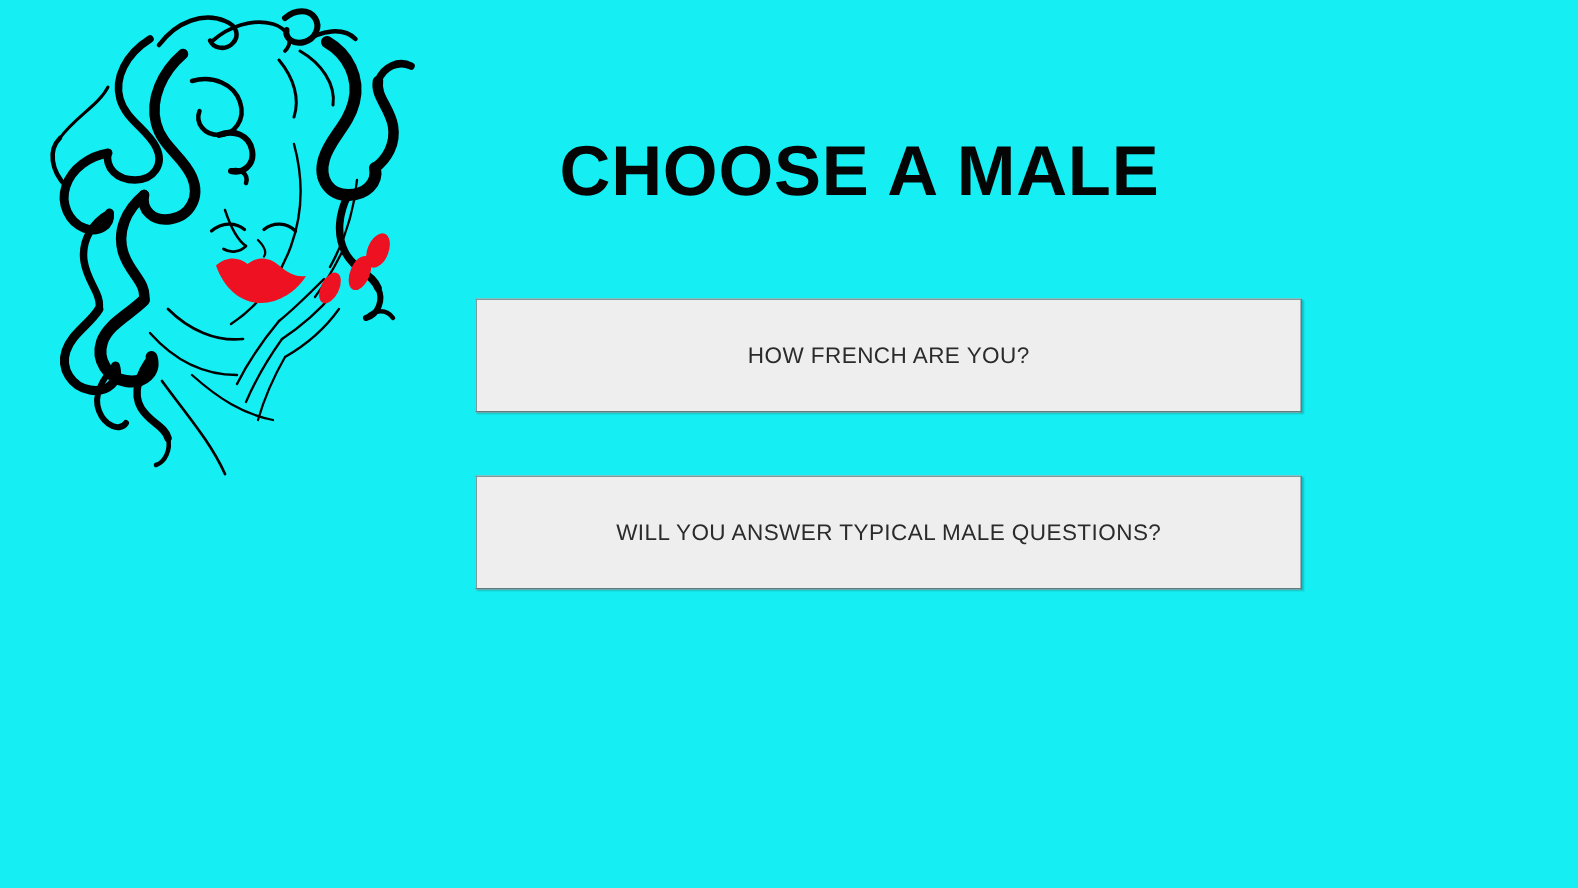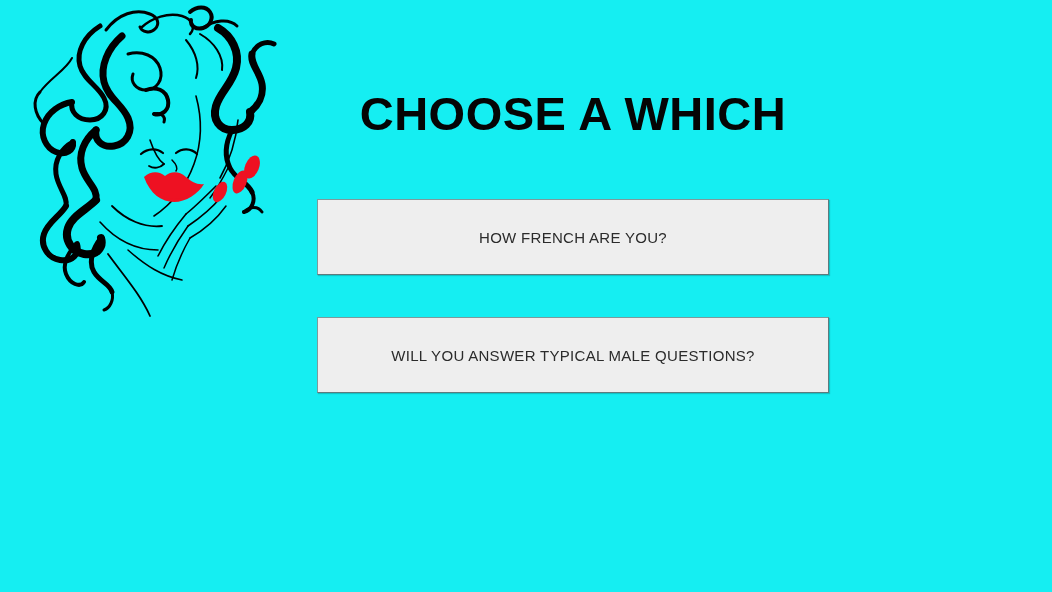--- a/index.html
+++ b/index.html
@@ -46,21 +46,21 @@
     white-space: nowrap;
   }
   #test-list {
     position: absolute;
     left: 317px;
     top: 199px;
     width: 512px;
   }
   .test-button {
     box-sizing: border-box;
-    width: 512px;
+    width: 551px;
     height: 76px;
     margin-bottom: 42px;
     background: #EEEEEE;
     border: 1px solid #6e8b8d;
     border-top-color: #7d9a9c;
     border-left-color: #7d9a9c;
     border-right-color: #5e7b7e;
     border-bottom-color: #5e7b7e;
     box-shadow: 1px 1px 1px rgba(0,0,0,0.18);
     display: flex;
@@ -167,21 +167,21 @@
 
       <g>
         <ellipse cx="252" cy="167" rx="7" ry="12" transform="rotate(22 252 167)" fill="#EE1122"></ellipse>
         <ellipse cx="240" cy="182" rx="6.5" ry="12" transform="rotate(22 240 182)" fill="#EE1122"></ellipse>
         <ellipse cx="220" cy="192" rx="6" ry="11" transform="rotate(26 220 192)" fill="#EE1122"></ellipse>
       </g>
 
     </svg>
   </div>
 
-  <div id="page-title">CHOOSE A WHICH</div>
+  <div id="page-title">CHOOSE A MALE</div>
 
   <div id="test-list">
 
     <div class="test-button">
       <span class="test-button-label">HOW FRENCH ARE YOU?</span>
     </div>
 
 
     <div class="test-button">
       <span class="test-button-label">WILL YOU ANSWER TYPICAL MALE QUESTIONS?</span>

